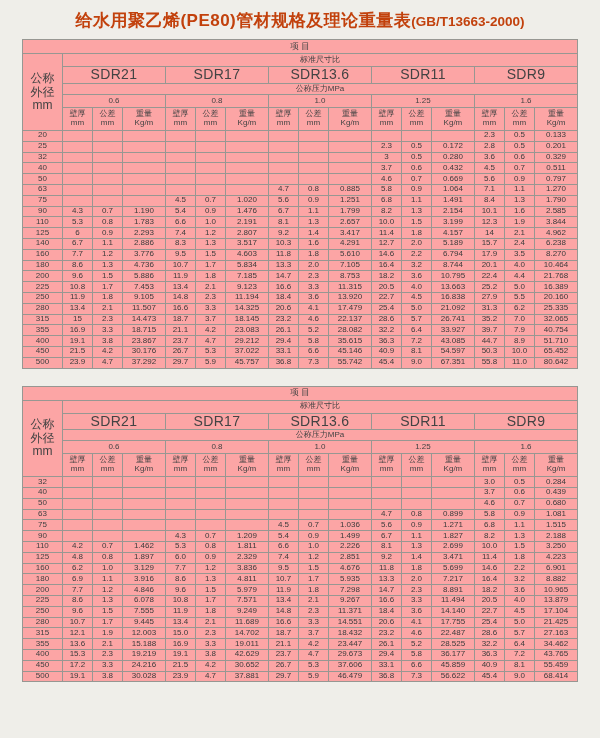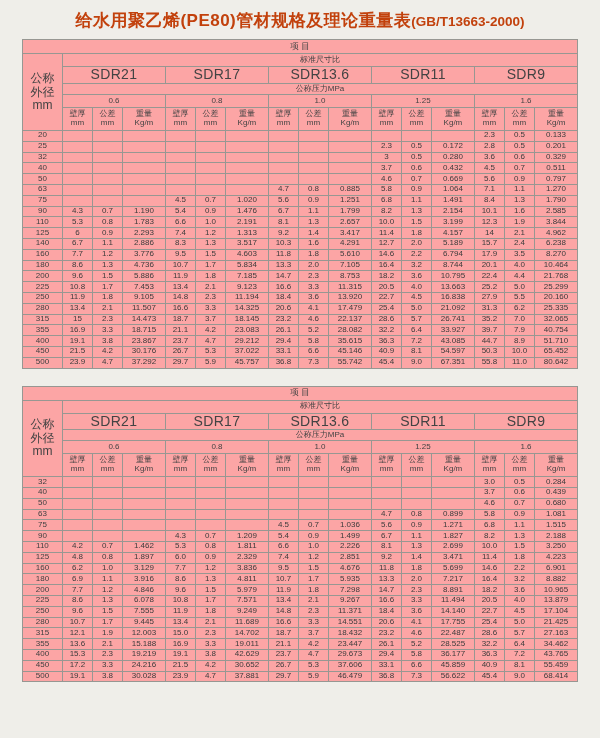--- a/index.html
+++ b/index.html
@@ -303,21 +303,21 @@
             <td>1.9</td>
             <td>3.844</td>
           </tr>
           <tr>
             <td class="dn">125</td>
             <td>6</td>
             <td>0.9</td>
             <td>2.293</td>
             <td>7.4</td>
             <td>1.2</td>
-            <td>1.313</td>
+            <td>2.807</td>
             <td>9.2</td>
             <td>1.4</td>
             <td>3.417</td>
             <td>11.4</td>
             <td>1.8</td>
             <td>4.157</td>
             <td>14</td>
             <td>2.1</td>
             <td>4.962</td>
           </tr>
@@ -402,21 +402,21 @@
             <td>2.1</td>
             <td>9.123</td>
             <td>16.6</td>
             <td>3.3</td>
             <td>11.315</td>
             <td>20.5</td>
             <td>4.0</td>
             <td>13.663</td>
             <td>25.2</td>
             <td>5.0</td>
-            <td>25.299</td>
+            <td>16.389</td>
           </tr>
           <tr>
             <td class="dn">250</td>
             <td>11.9</td>
             <td>1.8</td>
             <td>9.105</td>
             <td>14.8</td>
             <td>2.3</td>
             <td>11.194</td>
             <td>18.4</td>

